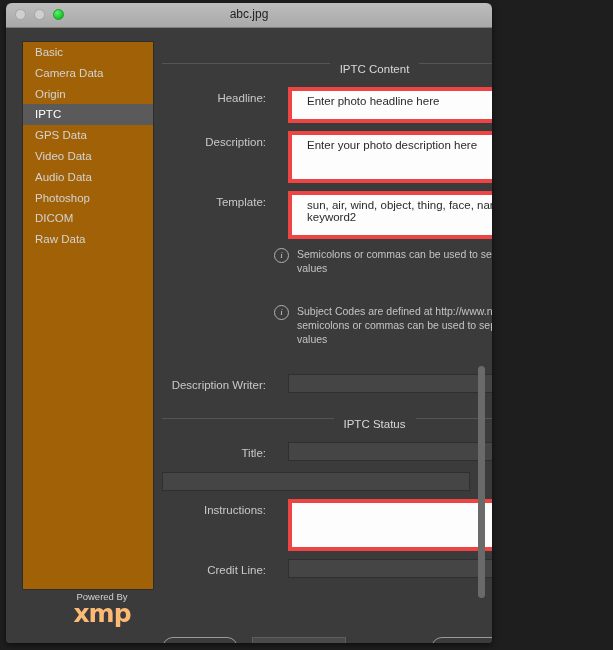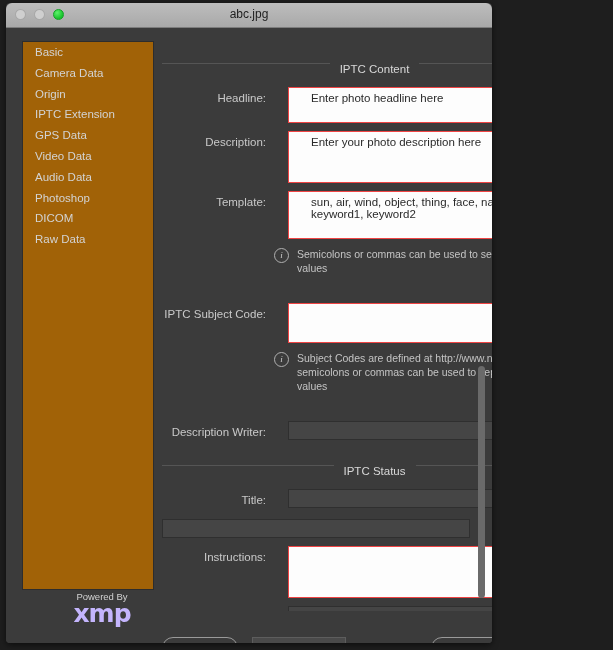--- a/index.html
+++ b/index.html
@@ -141,26 +141,26 @@
     padding-right: 22px;
     font-size: 11.5px;
     color: #c9c9c9;
     line-height: 22px;
     white-space: nowrap;
     flex-shrink: 0;
   }
   .field {
     width: 308px;
     box-sizing: border-box;
-    border: 1px solid #ef4444;
+    border: 4px solid #ef4444;
     background: #fdfdfd;
     color: #2a2a2a;
     font-size: 11.5px;
     font-family: "Liberation Sans", sans-serif;
-    padding: 4px 22px;
+    padding: 4px 15px;
     outline: none;
     resize: none;
     overflow: hidden;
   }
   .field.h1  { height: 36px; }
   .field.h2  { height: 52px; }
   .field.h3  { height: 48px; }
   .field.h4  { height: 40px; }
   .field.dark {
     background: #454545;
@@ -233,21 +233,21 @@
     text-align: center;
   }
   .xmp-powered {
     font-size: 9.5px;
     color: #d2d2d2;
     line-height: 11px;
   }
   .xmp-word {
     font-size: 25px;
     font-weight: bold;
-    color: #c4b5fd;
+    color: #fdba74;
     line-height: 24px;
     letter-spacing: -1px;
     font-family: "DejaVu Sans", sans-serif;
   }
 
   .btn {
     position: absolute;
     font-size: 11.5px;
     font-family: "Liberation Sans", sans-serif;
     color: #e2e2e2;
@@ -299,21 +299,21 @@
     </div>
     <div class="title-text">abc.jpg</div>
   </div>
 
   <div class="content">
 
     <div class="sidebar">
       <div class="side-item">Basic</div>
       <div class="side-item">Camera Data</div>
       <div class="side-item">Origin</div>
-      <div class="side-item">IPTC Extension</div>
+      <div class="side-item selected">IPTC</div>
       <div class="side-item">GPS Data</div>
       <div class="side-item">Video Data</div>
       <div class="side-item">Audio Data</div>
       <div class="side-item">Photoshop</div>
       <div class="side-item">DICOM</div>
       <div class="side-item">Raw Data</div>
     </div>
 
     <div class="formpanel">
       <div class="form-inner">
@@ -339,24 +339,20 @@
           <textarea class="field h3" style="">sun, air, wind, object, thing, face, name, keyword1, keyword2</textarea>
         </div>
 
         <div class="hint">
           <div class="info-ic">i</div>
           <div class="hint-tx">Semicolons or commas can be used to separate multiple values</div>
         </div>
 
         <div class="spacer-lg"></div>
 
-        <div class="row">
-          <div class="lbl">IPTC Subject Code:</div>
-          <textarea class="field h4" style=""></textarea>
-        </div>
 
         <div class="hint">
           <div class="info-ic">i</div>
           <div class="hint-tx">Subject Codes are defined at http://www.newscodes.org, semicolons or commas can be used to separate multiple values</div>
         </div>
 
         <div class="spacer-lg"></div>
 
         <div class="row">
           <div class="lbl">Description Writer:</div>

